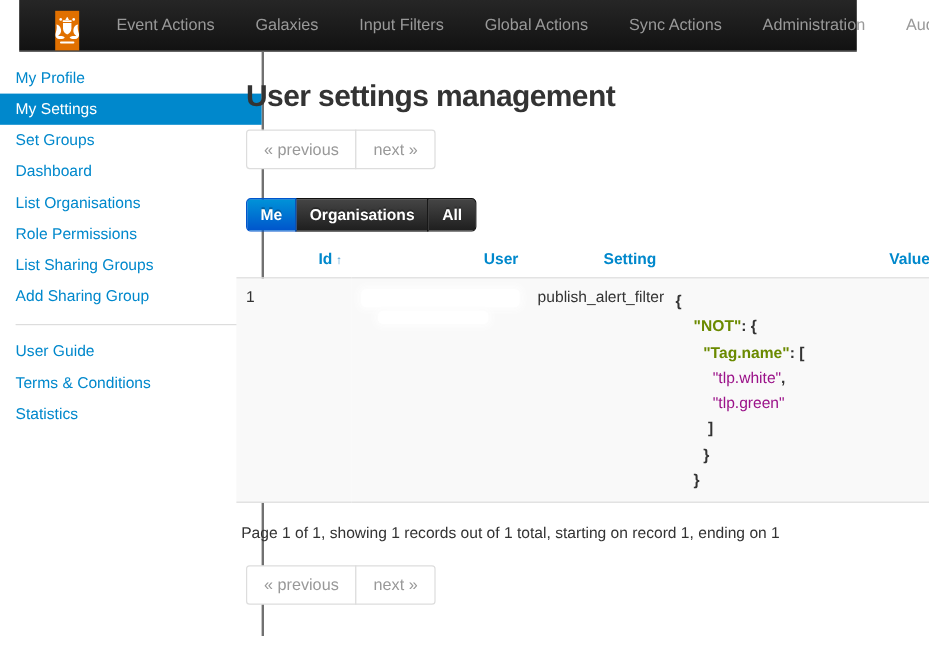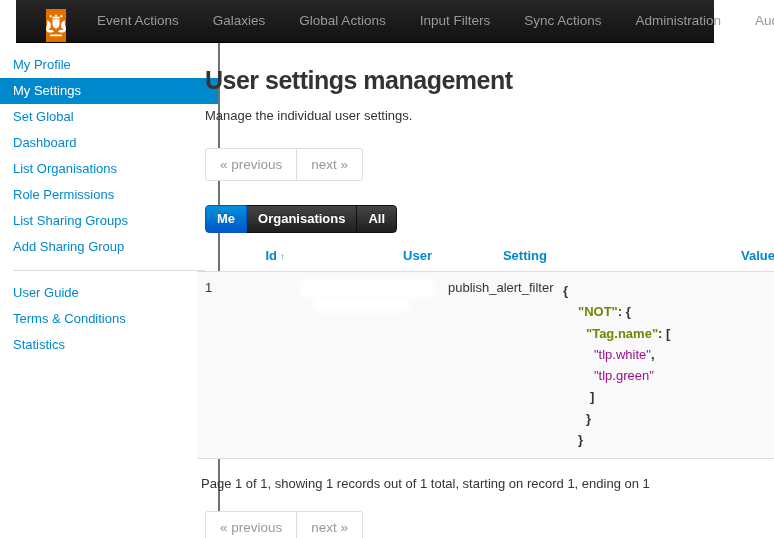--- a/index.html
+++ b/index.html
@@ -86,47 +86,46 @@
         <path d="M6.5 5.2h7v4.6c0 2.6-1.5 4.1-3.5 4.9-2-0.8-3.5-2.3-3.5-4.9z"></path>
         <path d="M1 6.5c2 .4 3.4 1.8 3.8 3.8.5 2.5-.7 4.6-2.4 5.4 2.1.5 4.3-.3 5.6 1.6-1.2 1.6-3.9 1.5-5.9.9C.6 17.6-.4 16 .3 13.8.9 11.8 1.7 9 1 6.5z"></path>
         <path d="M19 6.5c-2 .4-3.4 1.8-3.8 3.8-.5 2.5.7 4.6 2.4 5.4-2.1.5-4.3-.3-5.6 1.6 1.2 1.6 3.9 1.5 5.9.9 1.5-.6 2.5-2.2 1.8-4.4-.6-2-1.4-4.8-.7-7.3z"></path>
         <rect x="4" y="20.5" width="12" height="1.7" rx="0.8"></rect>
       </g>
     </svg>
   </div>
   <div class="nav-items">
     <div class="nav-item">Event Actions</div>
     <div class="nav-item">Galaxies</div>
+    <div class="nav-item">Input Filters</div>
     <div class="nav-item">Global Actions</div>
-    <div class="nav-item">Input Filters</div>
     <div class="nav-item">Sync Actions</div>
     <div class="nav-item">Administration</div>
     <div class="nav-item">Audit</div>
   </div>
 </div>
 
 <div class="sidebar">
   <a class="side-item">My Profile</a>
   <a class="side-item active">My Settings</a>
-  <a class="side-item">Set Global</a>
+  <a class="side-item">Set Groups</a>
   <a class="side-item">Dashboard</a>
   <a class="side-item">List Organisations</a>
   <a class="side-item">Role Permissions</a>
   <a class="side-item">List Sharing Groups</a>
   <a class="side-item">Add Sharing Group</a>
   <div class="side-divider"></div>
   <a class="side-item">User Guide</a>
   <a class="side-item">Terms &amp; Conditions</a>
   <a class="side-item">Statistics</a>
 </div>
 
 <div class="main">
 
   <h1 class="page-title">User settings management</h1>
-  <div class="subtitle">Manage the individual user settings.</div>
 
   <div>
     <div class="pagination top">
       <div class="page-btn first">« previous</div>
       <div class="page-btn last">next »</div>
     </div>
   </div>
 
   <div class="btn-group">
     <div class="btn blue">Me</div>

